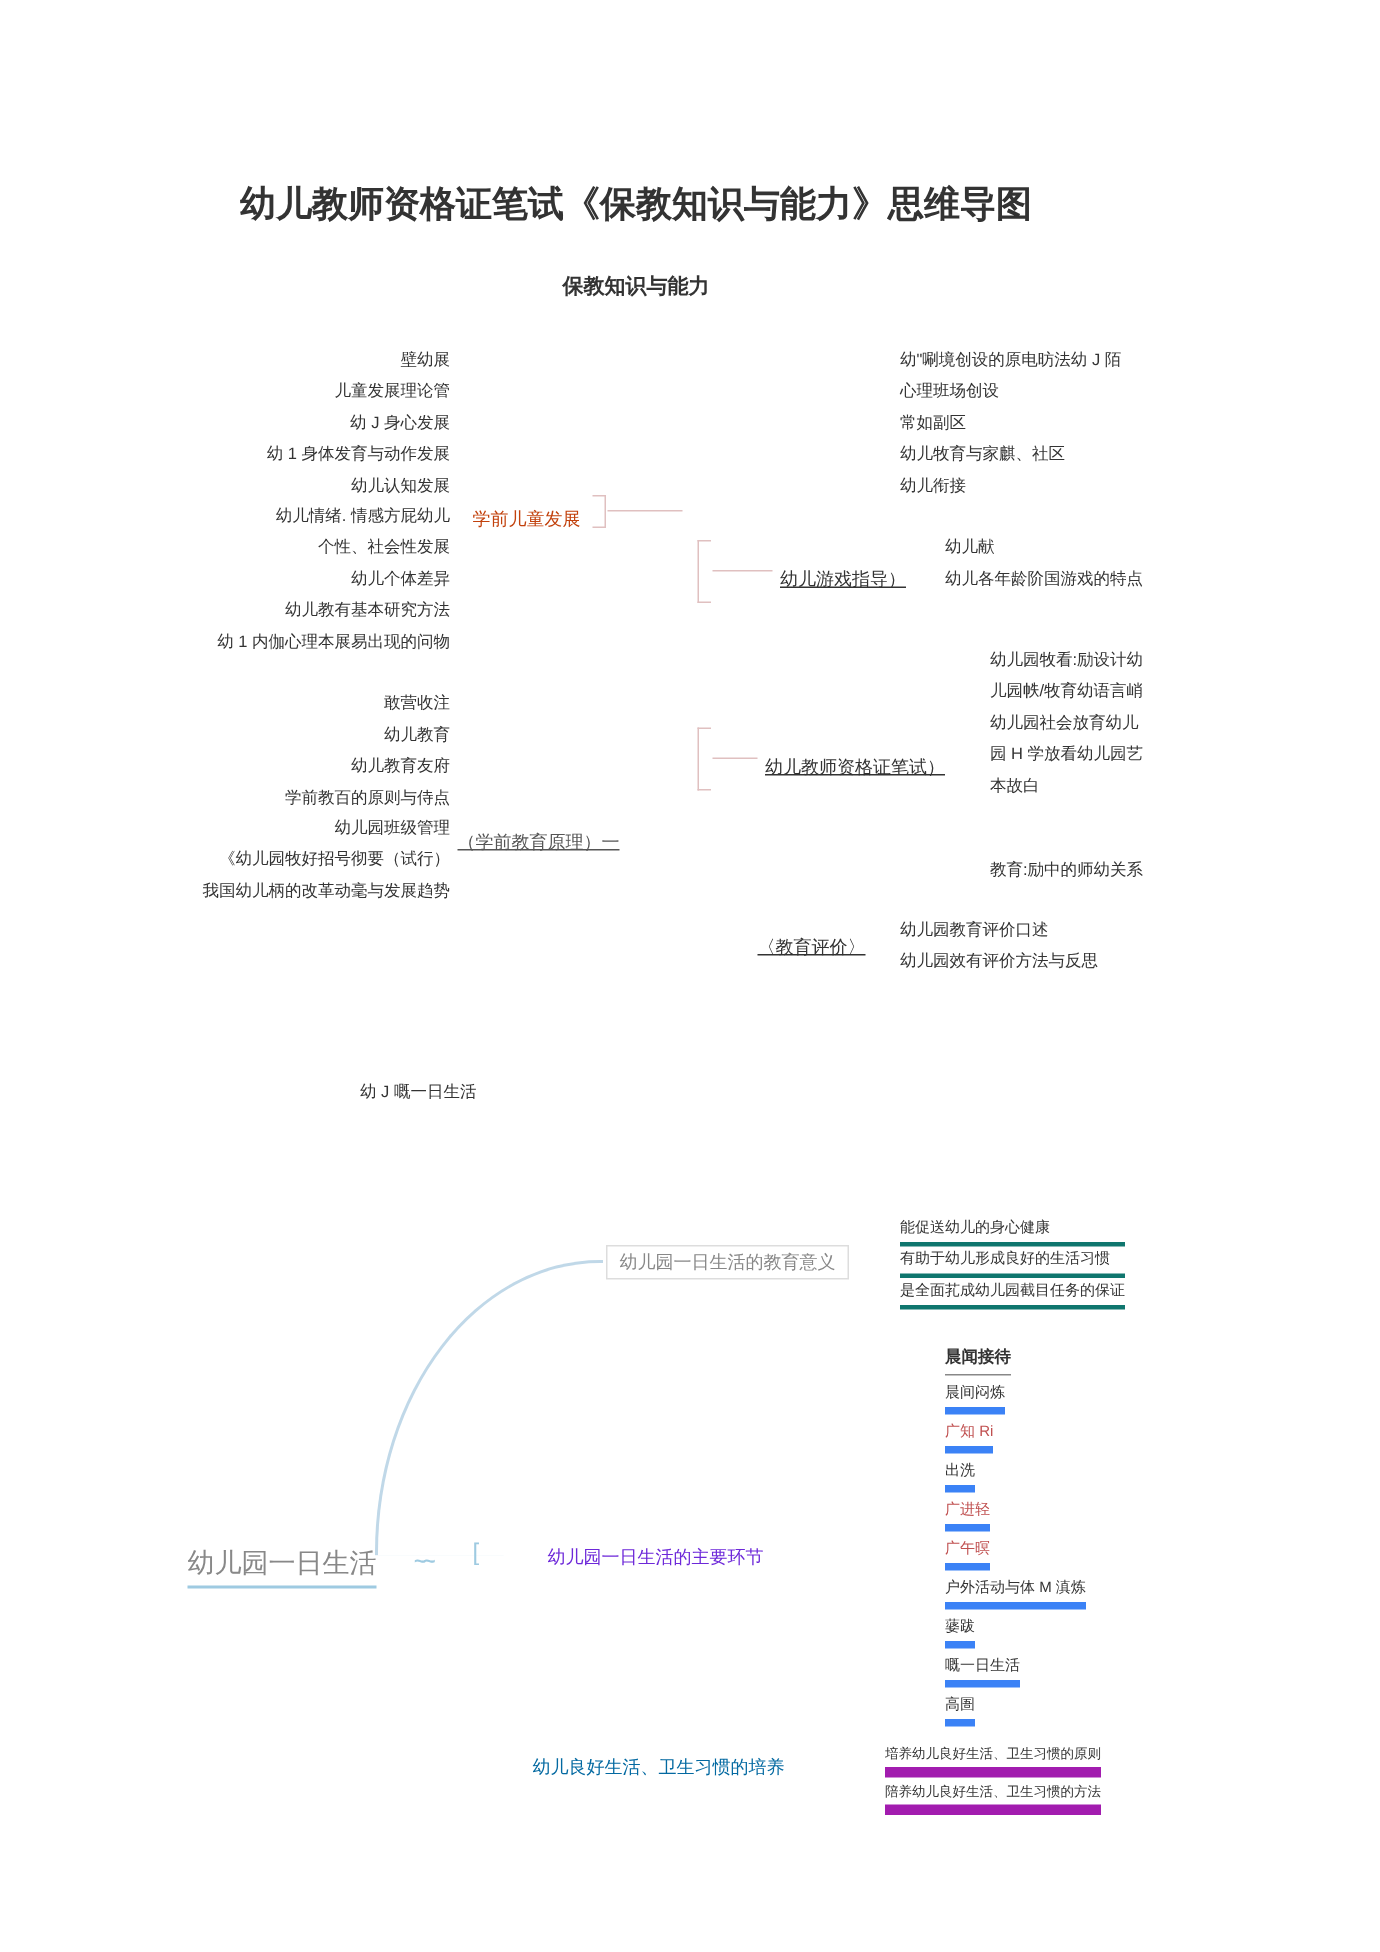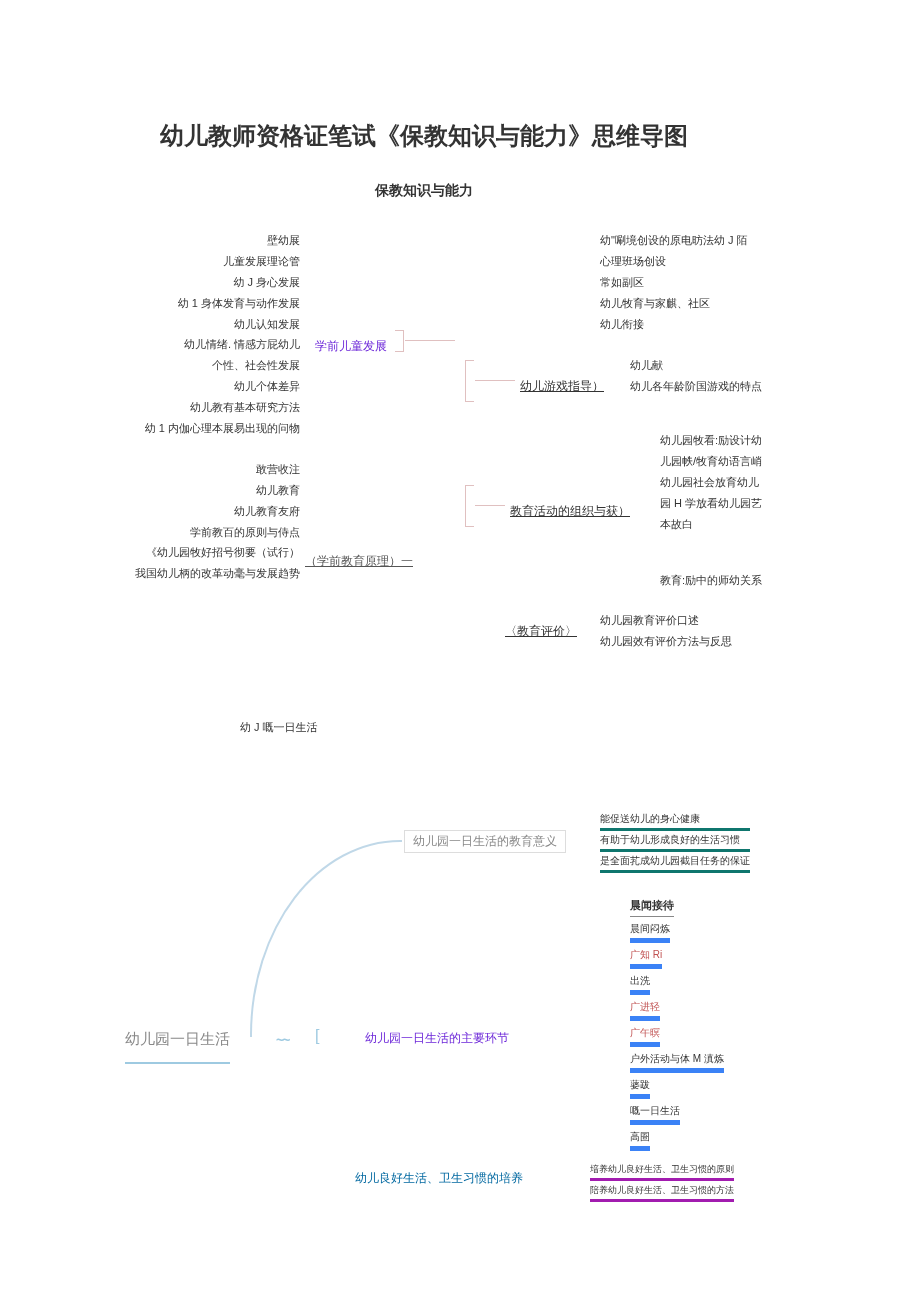--- a/index.html
+++ b/index.html
@@ -39,21 +39,21 @@
     width: 240px;
     text-align: right;
   }
   .col-left .group1 div { }
   .col-left .group2 { margin-top: 20px; }
   .center-label1 {
     position: absolute;
     left: 295px;
     top: 105px;
     font-size: 12px;
-    color: #6d28d9;
+    color: #c2410c;
   }
   .center-label2 {
     position: absolute;
     left: 285px;
     top: 320px;
     font-size: 12px;
     color: #555;
     text-decoration: underline;
   }
   .right-block {
@@ -102,24 +102,24 @@
   .map2 {
     position: relative;
     margin-top: 50px;
     height: 430px;
     font-size: 11px;
   }
   .m2-root {
     position: absolute;
     left: 105px;
     top: 245px;
-    font-size: 15px;
+    font-size: 18px;
     color: #888;
     border-bottom: 2px solid #9ecae1;
-    padding-bottom: 13px;
+    padding-bottom: 3px;
     text-align: center;
   }
   .m2-curve {
     position: absolute;
     left: 230px;
     top: 55px;
     width: 150px;
     height: 195px;
     border-left: 2px solid #c0d8e8;
     border-top: 2px solid #c0d8e8;
@@ -174,21 +174,21 @@
     font-size: 12px;
     color: #0369a1;
   }
   .m2-b3 {
     position: absolute;
     left: 570px;
     top: 375px;
     font-size: 9px;
     line-height: 2;
   }
-  .m2-b3 div { border-bottom: 3px solid #a21caf; display: table; font-family: Liberation Serif, serif;}
+  .m2-b3 div { border-bottom: 7px solid #a21caf; display: table; font-family: Liberation Serif, serif;}
   .m2-bracket {
     position: absolute;
     left: 295px;
     top: 242px;
     font-size: 16px;
     color: #9ecae1;
   }
   .red { color: #c05050; }
 </style>
 </head>
@@ -211,20 +211,21 @@
         <div>个性、社会性发展</div>
         <div>幼儿个体差异</div>
         <div>幼儿教有基本研究方法</div>
         <div>幼 1 内伽心理本展易出现的问物</div>
       </div>
       <div class="group2">
         <div>敢营收注</div>
         <div>幼儿教育</div>
         <div>幼儿教育友府</div>
         <div>学前教百的原则与侍点</div>
+        <div>幼儿园班级管理</div>
         <div>《幼儿园牧好招号彻要（试行）</div>
         <div>我国幼儿柄的改革动毫与发展趋势</div>
       </div>
     </div>
 
     <div class="center-label1">学前儿童发展</div>
     <div class="bracket-r" style="left:375px; top:100px; height:20px;"></div>
     <div class="connector" style="left:385px; top:110px; width:50px;"></div>
 
     <div class="center-label2">（学前教育原理）一</div>
@@ -240,21 +241,21 @@
     <div class="bracket-l" style="left:445px; top:130px; height:40px;"></div>
     <div class="connector" style="left:455px; top:150px; width:40px;"></div>
     <div class="right-block r2-label">幼儿游戏指导）</div>
     <div class="right-block r2">
       <div>幼儿献</div>
       <div>幼儿各年龄阶国游戏的特点</div>
     </div>
 
     <div class="bracket-l" style="left:445px; top:255px; height:40px;"></div>
     <div class="connector" style="left:455px; top:275px; width:30px;"></div>
-    <div class="right-block r3-label">教育活动的组织与获）</div>
+    <div class="right-block r3-label">幼儿教师资格证笔试）</div>
     <div class="right-block r3">
       <div>幼儿园牧看:励设计幼</div>
       <div>儿园帙/牧育幼语言峭</div>
       <div>幼儿园社会放育幼儿</div>
       <div>园 H 学放看幼儿园艺</div>
       <div>本故白</div>
     </div>
 
     <div class="right-block r4">
       <div>教育:励中的师幼关系</div>

